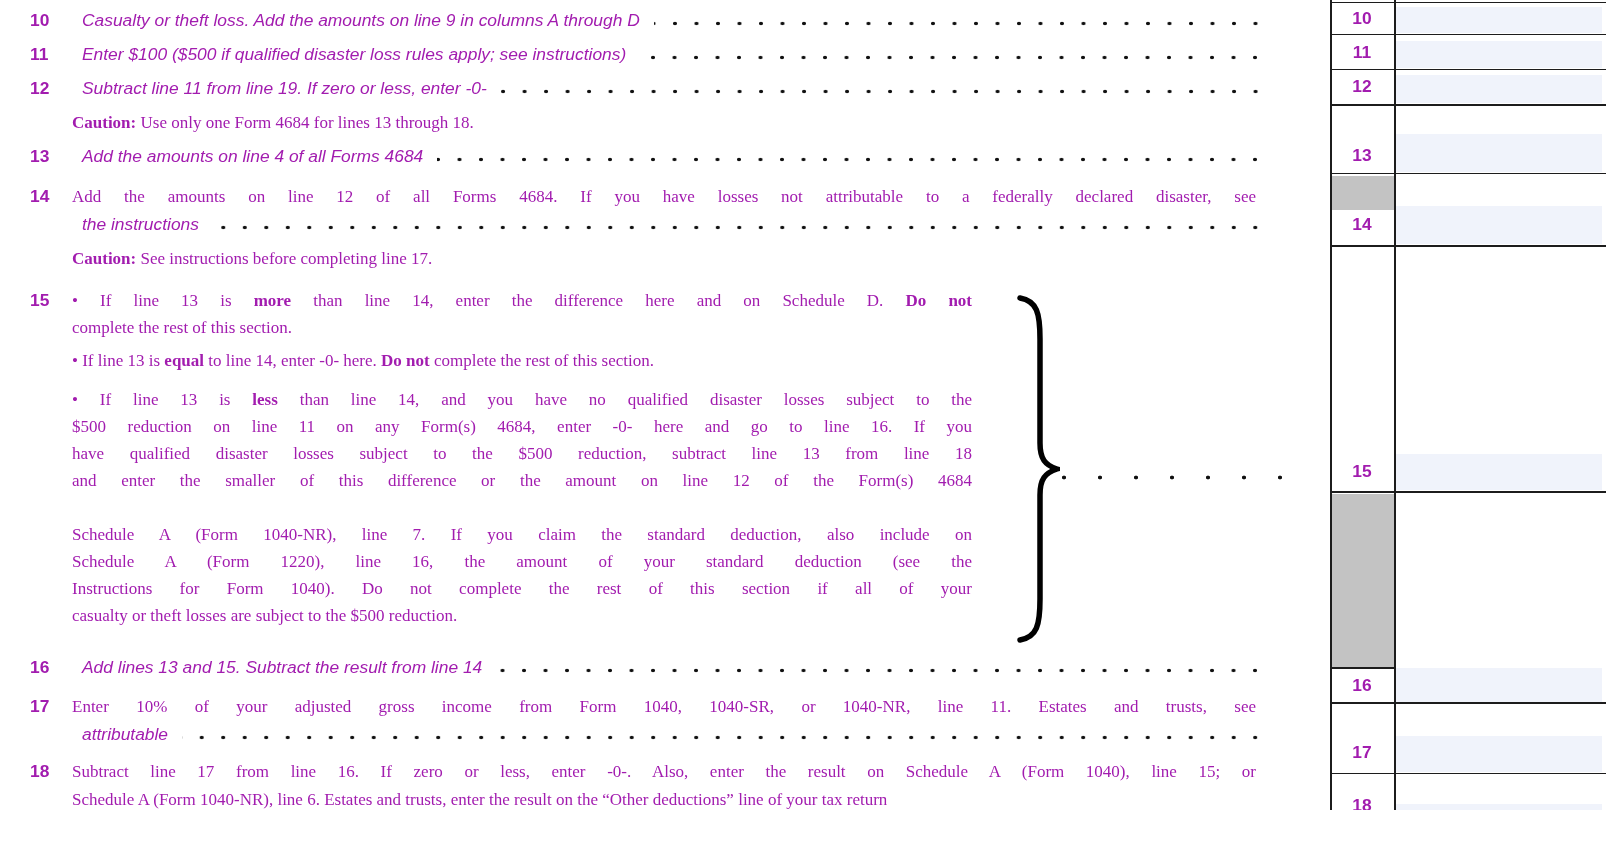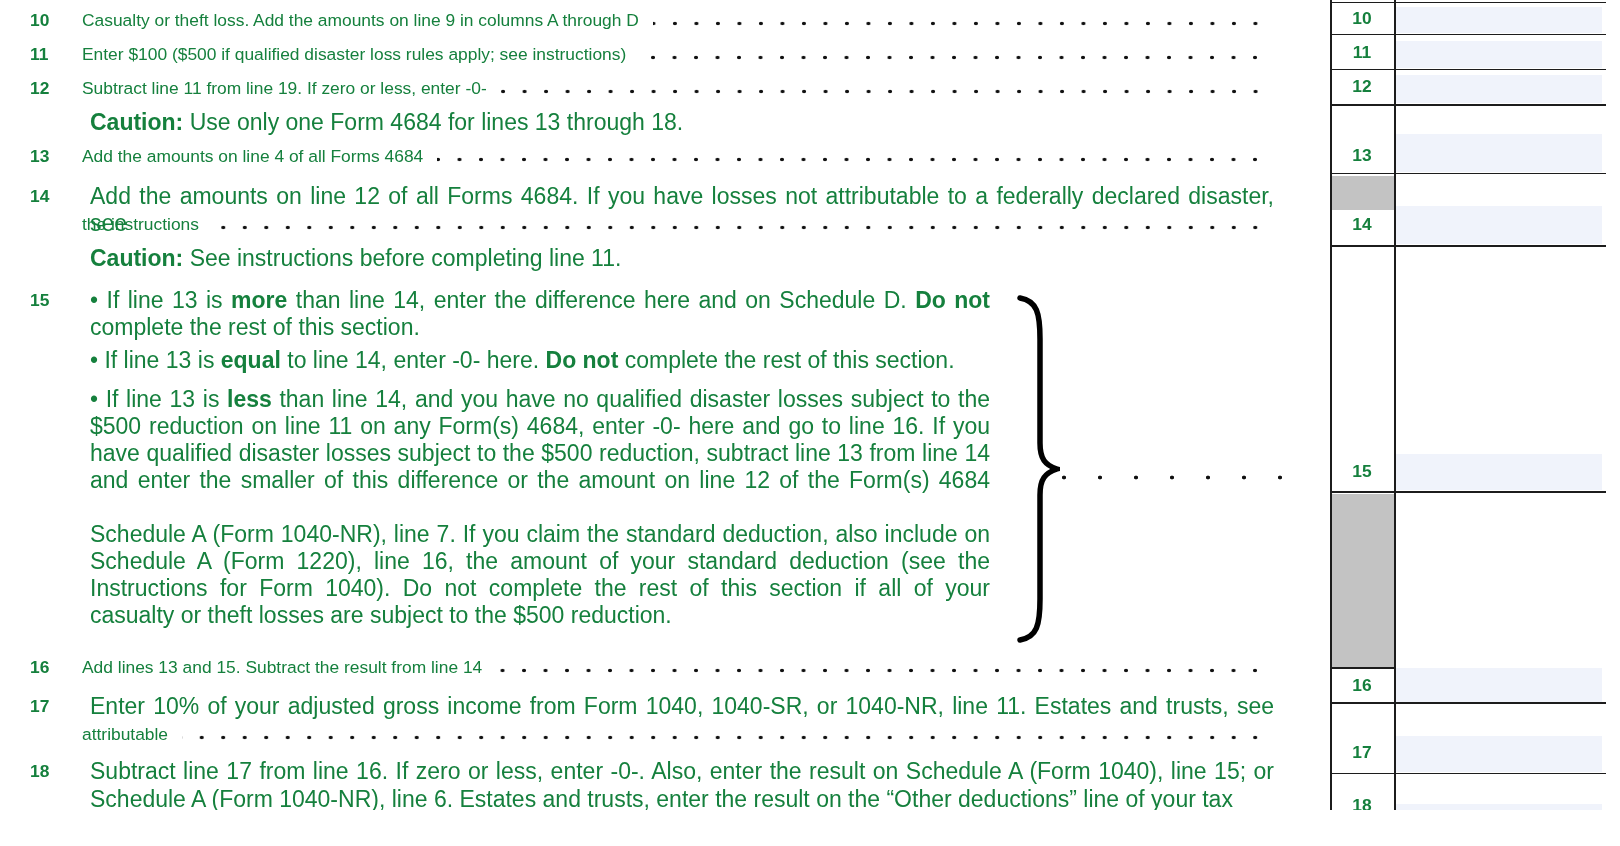--- a/index.html
+++ b/index.html
@@ -1,38 +1,38 @@
 <!DOCTYPE html>
 <html><head>
 <meta charset="utf-8">
 <style>
   html,body{margin:0;padding:0;background:#fff;}
   .page{
     position:relative;width:1620px;height:810px;background:#ffffff;
-    font-family:"Liberation Sans", sans-serif;color:#15803d;overflow:hidden;
+    font-family:"Liberation Sans", sans-serif;color:#a21caf;overflow:hidden;
   }
   b{font-weight:bold;}
   
   .trow{
     position:absolute;left:30px;width:1240px;height:27px;
     display:flex;align-items:baseline;font-size:17.4px;line-height:27px;white-space:nowrap;
   }
   .trow .num{flex:none;width:52px;font-weight:bold;}
-  .trow .txt{flex:none;padding-right:14px;}
+  .trow .txt{flex:none;padding-right:14px;font-style:italic;}
   .trow .leader{
     flex:1;align-self:stretch;
     background-image:radial-gradient(circle, #111 1.6px, transparent 2.1px);
     background-size:21.5px 27px;background-repeat:repeat-x;
     background-position:right 4px top 3px;
     min-width:0;
   }
   .numtag{position:absolute;left:30px;width:52px;font-size:17.4px;line-height:27px;font-weight:bold;}
   .pline{
-    position:absolute;left:90px;width:1184px;height:27px;
-    font-size:23px;line-height:27px;
+    position:absolute;left:72px;width:1184px;height:27px;
+    font-size:17px;line-height:27px;font-family:Liberation Serif, serif;
   }
   .fill{text-align:justify;text-align-last:justify;}
   .narrow{width:900px;}
   .leader15{
     position:absolute;left:1062px;top:464px;width:238px;height:27px;
     background-image:radial-gradient(circle, #111 1.7px, transparent 2.2px);
     background-size:36px 27px;background-repeat:repeat-x;
     background-position:right 2px center;
   }
   .brace{position:absolute;left:1016px;top:293px;width:44px;height:352px;}
@@ -79,31 +79,31 @@
   </div>
 
   <span class="numtag" style="top:183px">14</span>
   <div class="pline fill" style="top:183px">Add the amounts on line 12 of all Forms 4684. If you have losses not attributable to a federally declared disaster, see</div>
   <div class="trow" style="top:211px">
     <span class="num"></span>
     <span class="txt">the instructions</span>
     <span class="leader"></span>
   </div>
 
-  <div class="pline" style="top:245px"><b>Caution:</b><span> See instructions before completing line 11.</span></div>
+  <div class="pline" style="top:245px"><b>Caution:</b><span> See instructions before completing line 17.</span></div>
 
   <span class="numtag" style="top:287px">15</span>
   <div class="pline fill narrow" style="top:287px"><span>• If line 13 is </span><b>more</b><span> than line 14, enter the difference here and on Schedule D. </span><b>Do not</b></div>
   <div class="pline narrow" style="top:314px">complete the rest of this section.</div>
 
   <div class="pline narrow" style="top:347px"><span>• If line 13 is </span><b>equal</b><span> to line 14, enter -0- here. </span><b>Do not</b><span> complete the rest of this section.</span></div>
 
   <div class="pline fill narrow" style="top:386px"><span>• If line 13 is </span><b>less</b><span> than line 14, and you have no qualified disaster losses subject to the</span></div>
   <div class="pline fill narrow" style="top:413px">$500 reduction on line 11 on any Form(s) 4684, enter -0- here and go to line 16. If you</div>
-  <div class="pline fill narrow" style="top:440px">have qualified disaster losses subject to the $500 reduction, subtract line 13 from line 14</div>
+  <div class="pline fill narrow" style="top:440px">have qualified disaster losses subject to the $500 reduction, subtract line 13 from line 18</div>
   <div class="pline fill narrow" style="top:467px">and enter the smaller of this difference or the amount on line 12 of the Form(s) 4684</div>
   <div class="pline fill narrow" style="top:521px">Schedule A (Form 1040-NR), line 7. If you claim the standard deduction, also include on</div>
   <div class="pline fill narrow" style="top:548px">Schedule A (Form 1220), line 16, the amount of your standard deduction (see the</div>
   <div class="pline fill narrow" style="top:575px">Instructions for Form 1040). Do not complete the rest of this section if all of your</div>
   <div class="pline narrow" style="top:602px">casualty or theft losses are subject to the $500 reduction.</div>
 
   <svg class="brace" viewBox="0 0 44 352">
     <path d="M4,5 C21,8 24,20 24,46 L24,150 C24,166 29,172 41,176 C29,180 24,186 24,202 L24,306 C24,332 21,344 4,347" fill="none" stroke="#000" stroke-width="5.5" stroke-linecap="round"></path>
   </svg>
   <div class="leader15"></div>

